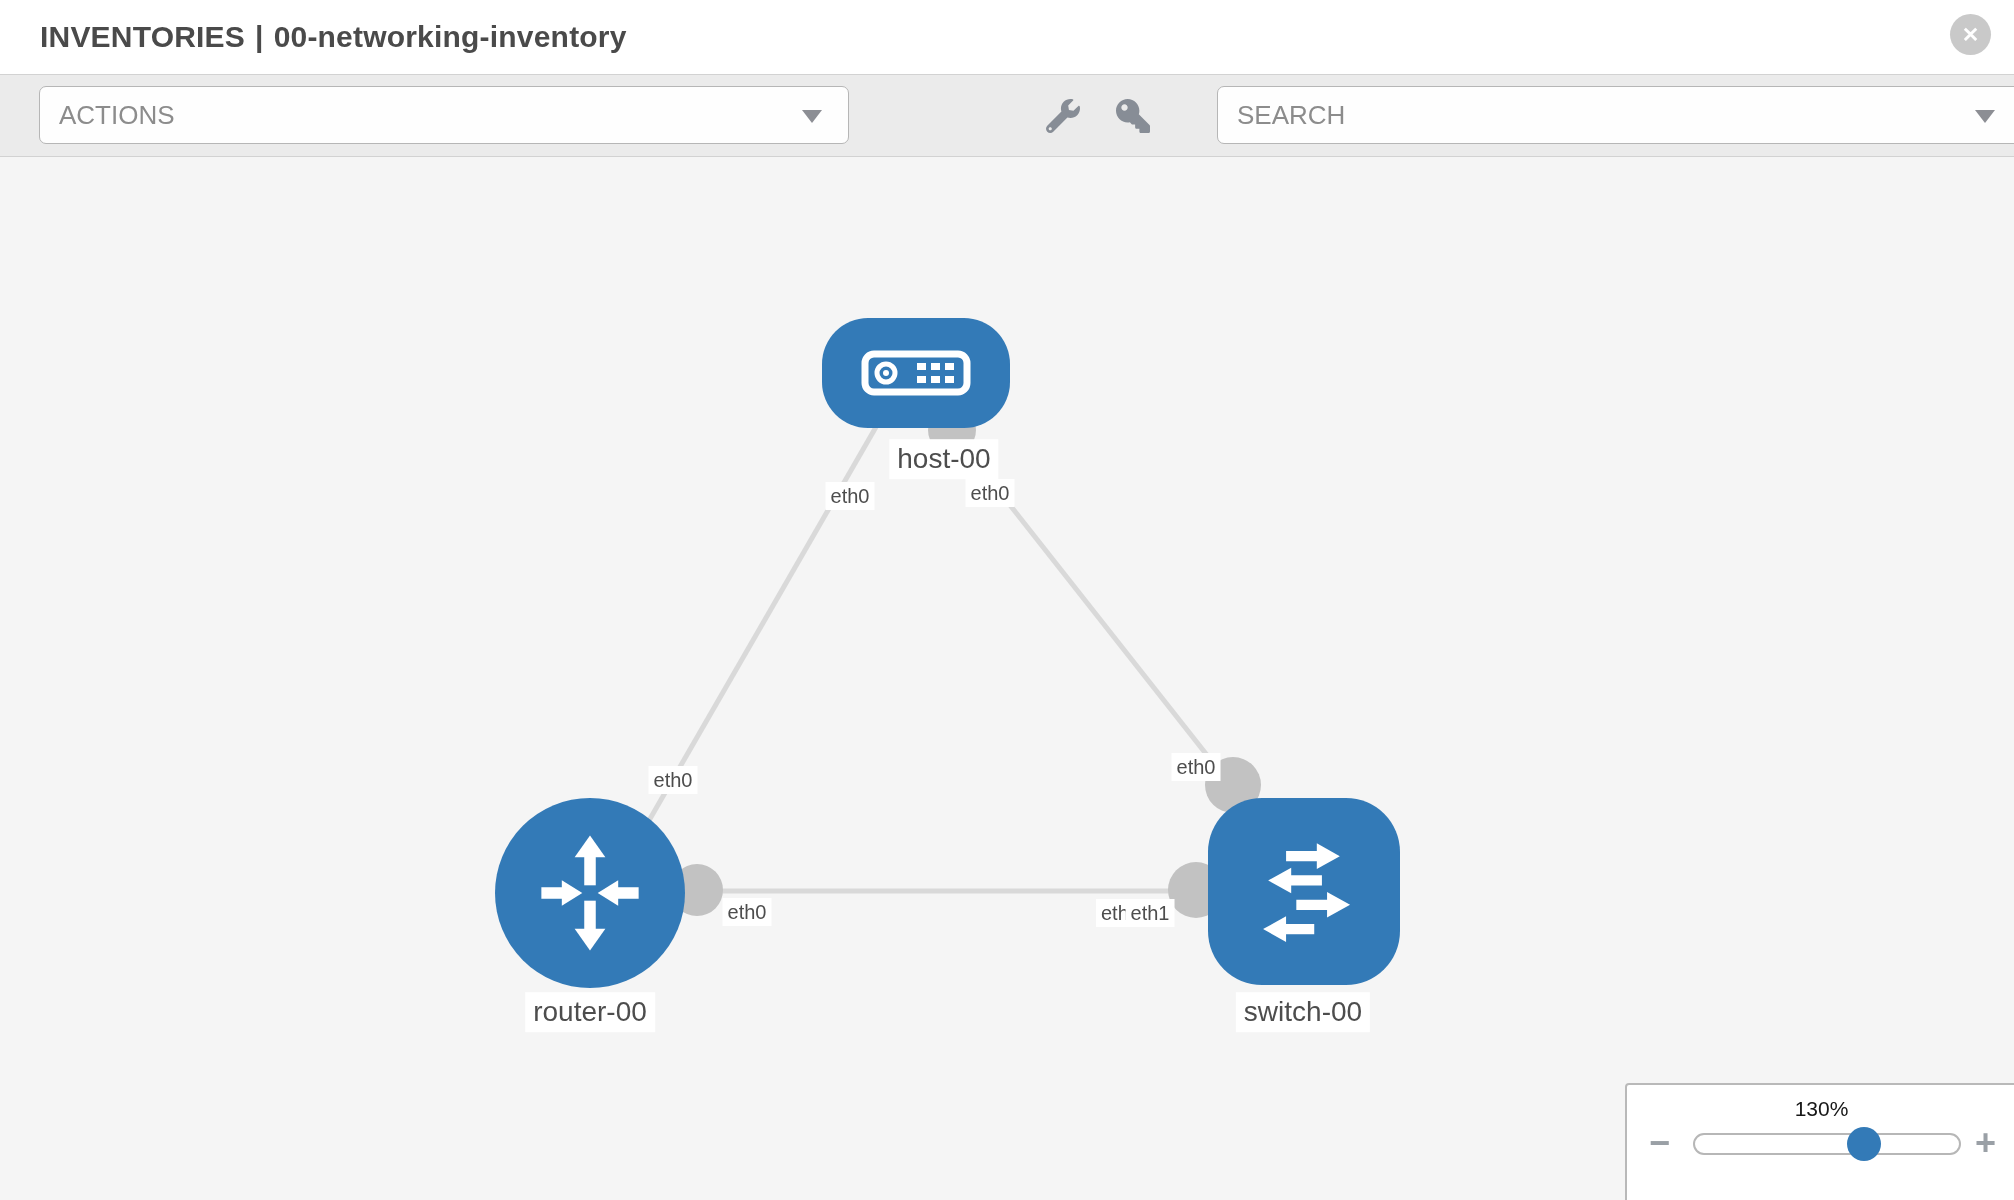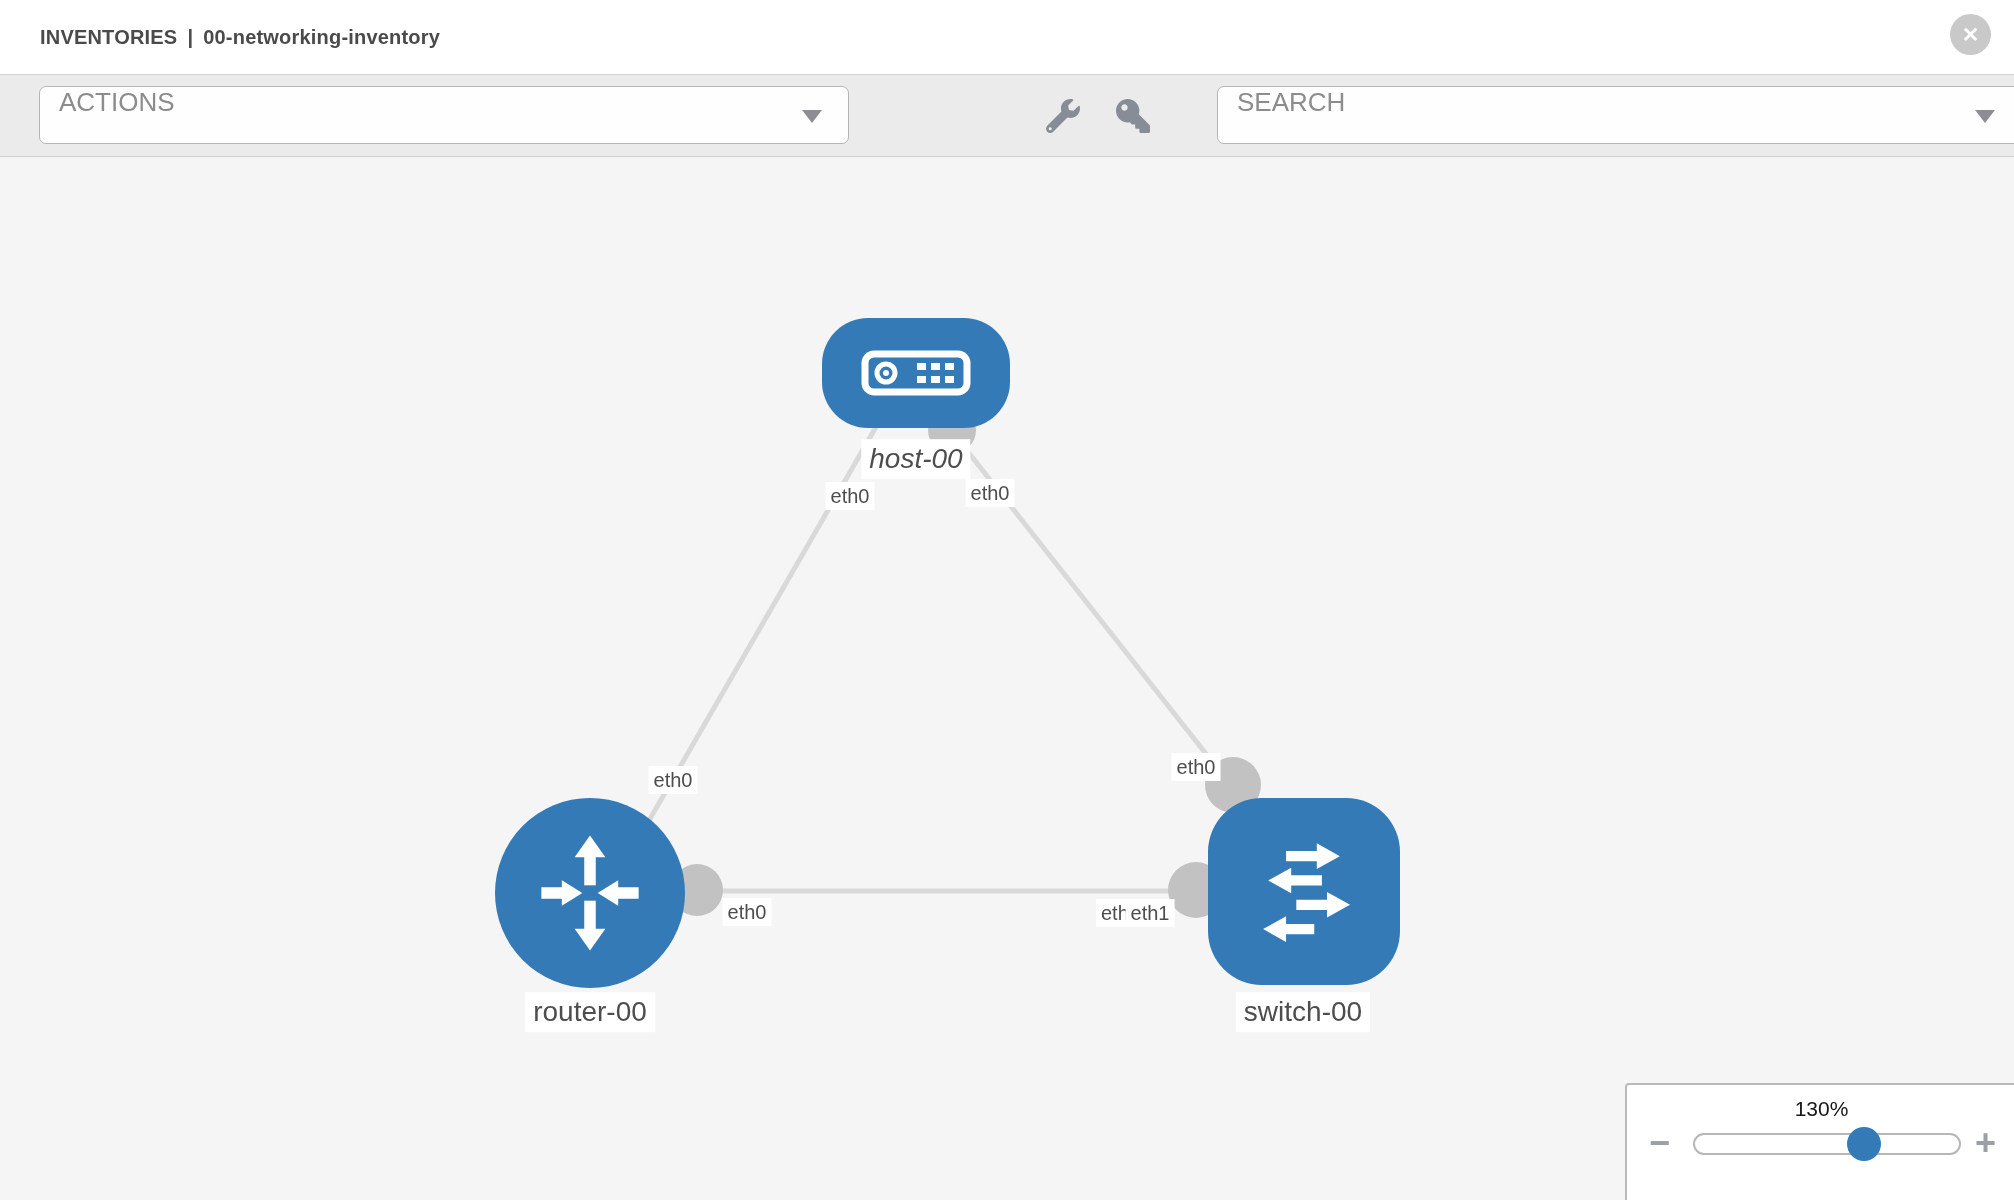--- a/index.html
+++ b/index.html
@@ -11,21 +11,21 @@
     background: #f5f5f5;
   }
 
   
   .header {
     position: absolute; top: 0; left: 0; width: 2014px; height: 74px;
     background: #ffffff;
   }
   .title {
     position: absolute; left: 40px; top: 50%; transform: translateY(-50%);
-    font-size: 20px; font-weight: bold; color: #4a4a4a; letter-spacing: 0.2px;
+    font-size: 30px; font-weight: bold; color: #4a4a4a; letter-spacing: 0.2px;
     white-space: nowrap;
   }
   .title .sep { margin: 0 10px; }
   .close-btn {
     position: absolute; right: 23px; top: 14px; width: 41px; height: 41px;
     background: #c9c9c9; border-radius: 50%;
     display: flex; align-items: center; justify-content: center;
     cursor: pointer;
   }
   .close-btn span {
@@ -34,21 +34,21 @@
 
   
   .toolbar {
     position: absolute; top: 74px; left: 0; width: 2014px; height: 83px;
     background: #ebebeb;
     border-top: 1px solid #d2d2d2; border-bottom: 1px solid #d2d2d2;
   }
   .select-box {
     position: absolute; top: 11px; height: 58px;
     background: #fefefe; border: 1px solid #b6b6b6; border-radius: 7px;
-    display: flex; 
+    display: flex; align-items: center;
     font-size: 26px; color: #8c8c8c; padding-left: 19px;
     cursor: pointer;
   }
   .select-box .caret {
     position: absolute; right: 26px; top: 50%; margin-top: -5px;
     width: 0; height: 0;
     border-left: 10px solid transparent; border-right: 10px solid transparent;
     border-top: 13px solid #8c8e94;
   }
   .actions-box { left: 39px;  width: 810px; }
@@ -199,21 +199,21 @@
         <line x1="64" y1="41" x2="38" y2="41"></line>
         <polygon points="22,41 40,31 40,51" stroke="none"></polygon>
         <line x1="44" y1="60" x2="70" y2="60"></line>
         <polygon points="86,60 68,50 68,70" stroke="none"></polygon>
         <line x1="58" y1="79" x2="34" y2="79"></line>
         <polygon points="18,79 36,69 36,89" stroke="none"></polygon>
       </g>
     </svg>
   </div>
 
-  <div class="chip chip-node" style="left:916px; top:302px;font-style:italic;">host-00</div>
+  <div class="chip chip-node" style="left:944px; top:302px;">host-00</div>
   <div class="chip chip-node" style="left:590px; top:855px;">router-00</div>
   <div class="chip chip-node" style="left:1303px; top:855px;">switch-00</div>
 
   <div class="chip chip-eth" style="left:850px;  top:311px;">eth0</div>
   <div class="chip chip-eth" style="left:990px;  top:308px;">eth0</div>
   <div class="chip chip-eth" style="left:673px;  top:595px;">eth0</div>
   <div class="chip chip-eth" style="left:1196px; top:582px;">eth0</div>
   <div class="chip chip-eth" style="left:747px;  top:727px;">eth0</div>
   <div class="chip chip-eth chip-clip" style="left:1114px; top:728px;">eth1</div>
   <div class="chip chip-eth" style="left:1150px; top:728px;">eth1</div>

